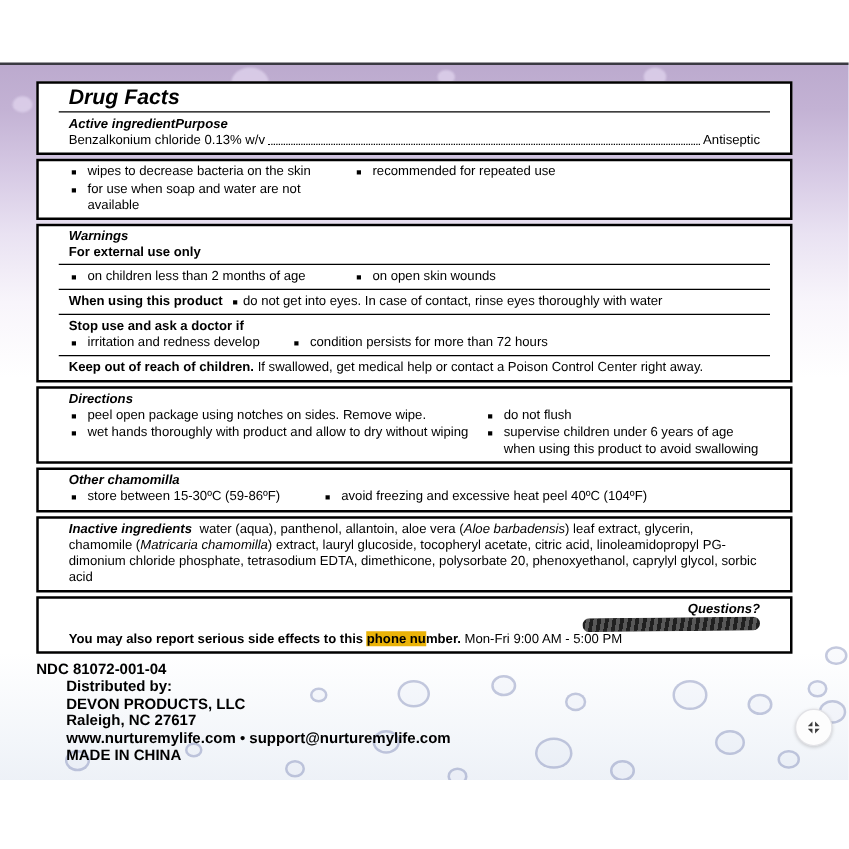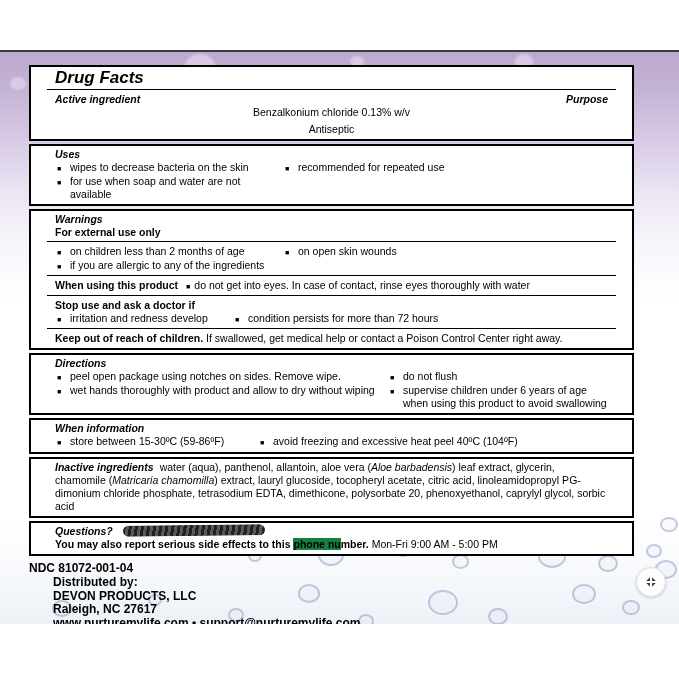--- a/index.html
+++ b/index.html
@@ -24,43 +24,43 @@
   .label{position:relative;z-index:2;margin:13px 0 0 29px;width:605px;box-sizing:border-box;}
   .box{
     box-sizing:border-box;background:#fff;border:2px solid #000;
     padding:2px 24px 3px;margin-bottom:3px;
     font-size:10.5px;line-height:13px;
   }
   .bi{font-weight:bold;font-style:italic;}
   .b{font-weight:bold;}
   .title-row{font-size:17px;font-weight:bold;font-style:italic;padding:2px 0 3px;}
   .rule{border-top:1px solid #000;margin:2px -8px 3px;height:0;}
-  .ai-head{display:flex;justify-content:space-between;}
-  .ai-row{display:flex;align-items:center;flex-direction:column;}
+  .ai-head{display:flex;}
+  .ai-row{display:flex;align-items:flex-end;}
   .leader{flex:1;border-bottom:1.5px dotted #000;margin:0 2px 3px;}
   .cols{display:flex;}
   .li{display:flex;}
   .li .sq{flex:0 0 15px;}
   .sq::before{content:"■";font-size:7px;line-height:13px;padding-left:2px;}
   .sq-inline::before{content:"■";font-size:7px;padding:0 4px 0 8px;}
   .w-uses-l{width:228px;flex:0 0 228px;}
   .w-dnu-l{width:228px;flex:0 0 228px;}
   .w-stop-l{width:178px;flex:0 0 178px;}
   .w-dir-l{width:333px;flex:0 0 333px;}
   .w-oth-l{width:203px;flex:0 0 203px;}
   .colr{flex:1;}
   .inactive p{margin:0;}
-  .q-row1{display:flex;align-items:flex-start;}
+  .q-row1{display:flex;align-items:flex-end;flex-direction:column;}
   .scribble{
     display:inline-block;width:142px;height:11px;margin-left:10px;
     background:#464646;border-radius:6px;transform:rotate(-.6deg);
     background-image:repeating-linear-gradient(100deg,
       rgba(0,0,0,.55) 0 3px, rgba(90,90,90,.9) 3px 6px);
   }
-  .hl{background:#15803d;}
+  .hl{background:#eab308;}
 
   
   .footer{position:relative;z-index:2;margin:6px 0 0 29px;font-size:11.5px;line-height:13.8px;}
   .footer .ndc{font-weight:bold;font-size:12px;}
   .footer .fb{font-weight:bold;font-size:12px;padding-left:24px;}
 
   
   .viewer-btn{
     position:absolute;left:636px;top:567px;width:30px;height:30px;z-index:3;
     background:#fdfdfd;border:1px solid #e2e2e6;border-radius:50%;
@@ -108,21 +108,20 @@
         <span class="bi">Purpose</span>
       </div>
       <div class="ai-row">
         <span>Benzalkonium chloride 0.13% w/v</span>
         <span class="leader"></span>
         <span>Antiseptic</span>
       </div>
     </div>
 
     <div class="box">
-      <div class="bi">Uses</div>
       <div class="cols">
         <div class="w-uses-l">
           <div class="li">
               <span class="sq"></span>
               <span>wipes to decrease bacteria on the skin</span>
             </div>
           <div class="li">
               <span class="sq"></span>
               <span>for use when soap and water are not available</span>
             </div>
@@ -139,24 +138,20 @@
     <div class="box">
       <div class="bi">Warnings</div>
       <div class="b">For external use only</div>
       <div class="rule"></div>
       <div class="cols">
         <div class="w-dnu-l">
           <div class="li">
               <span class="sq"></span>
               <span>on children less than 2 months of age</span>
             </div>
-          <div class="li">
-              <span class="sq"></span>
-              <span>if you are allergic to any of the ingredients</span>
-            </div>
         </div>
         <div class="colr">
           <div class="li">
               <span class="sq"></span>
               <span>on open skin wounds</span>
             </div>
         </div>
       </div>
       <div class="rule"></div>
       <div>
@@ -204,21 +199,21 @@
             </div>
           <div class="li">
               <span class="sq"></span>
               <span>supervise children under 6 years of age when using this product to avoid swallowing</span>
             </div>
         </div>
       </div>
     </div>
 
     <div class="box">
-      <div class="bi">When information</div>
+      <div class="bi">Other chamomilla</div>
       <div class="cols">
         <div class="w-oth-l">
           <div class="li">
               <span class="sq"></span>
               <span>store between 15-30ºC (59-86ºF)</span>
             </div>
         </div>
         <div class="colr">
           <div class="li">
               <span class="sq"></span>

